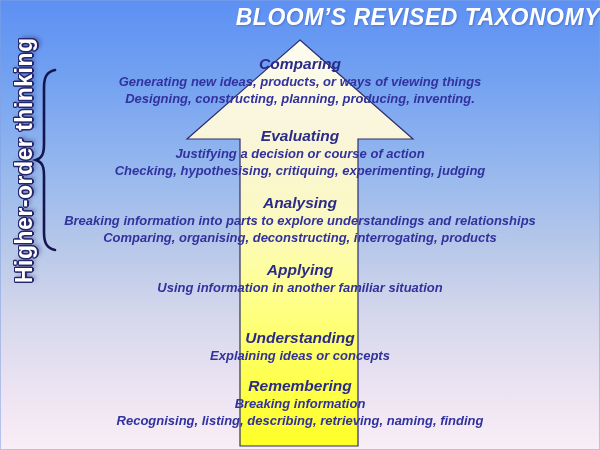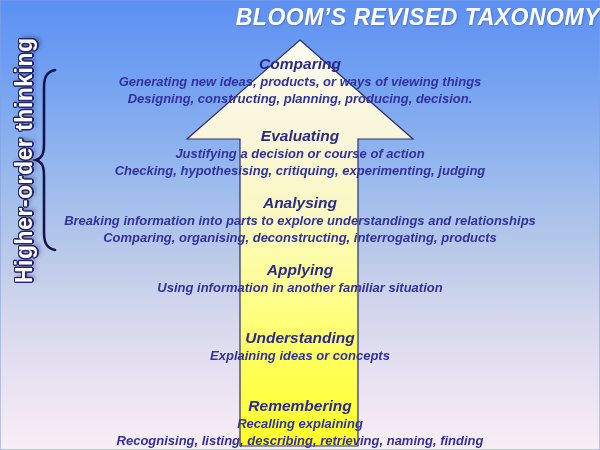--- a/index.html
+++ b/index.html
@@ -67,21 +67,21 @@
       </linearGradient>
     </defs>
     <polygon points="300,40 413,139 358,139 358,446 240,446 240,139 187,139" fill="url(#arrowGrad)" stroke="#2e2e6e" stroke-width="1.2"></polygon>
   </svg>
 
   <div class="title">BLOOM’S REVISED TAXONOMY</div>
 
   <div class="level" style="top:55px">
     <div class="level-name">Comparing</div>
     <div class="level-def">Generating new ideas, products, or ways of viewing things</div>
-    <div class="level-verbs">Designing, constructing, planning, producing, decision.</div>
+    <div class="level-verbs">Designing, constructing, planning, producing, inventing.</div>
   </div>
 
   <div class="level" style="top:127px">
     <div class="level-name">Evaluating</div>
     <div class="level-def">Justifying a decision or course of action</div>
     <div class="level-verbs">Checking, hypothesising, critiquing, experimenting, judging</div>
   </div>
 
   <div class="level" style="top:194px">
     <div class="level-name">Analysing</div>
@@ -92,23 +92,23 @@
   <div class="level" style="top:261px">
     <div class="level-name">Applying</div>
     <div class="level-def">Using information in another familiar situation</div>
   </div>
 
   <div class="level" style="top:329px">
     <div class="level-name">Understanding</div>
     <div class="level-def">Explaining ideas or concepts</div>
   </div>
 
-  <div class="level" style="top:397px">
+  <div class="level" style="top:377px">
     <div class="level-name">Remembering</div>
-    <div class="level-def">Recalling explaining</div>
+    <div class="level-def">Breaking information</div>
     <div class="level-verbs">Recognising, listing, describing, retrieving, naming, finding</div>
   </div>
 
   <svg class="brace" width="30" height="190" viewBox="0 0 30 190">
     <path d="M 23 4 C 14 6, 12 12, 12 22 L 12 78 C 12 88, 10 92, 4 94
              C 10 96, 12 100, 12 110 L 12 166 C 12 176, 14 182, 23 184" fill="none" stroke="#16164e" stroke-width="2.6" stroke-linecap="round"></path>
   </svg>
 
   <div class="side-label">Higher-order thinking</div>
 

